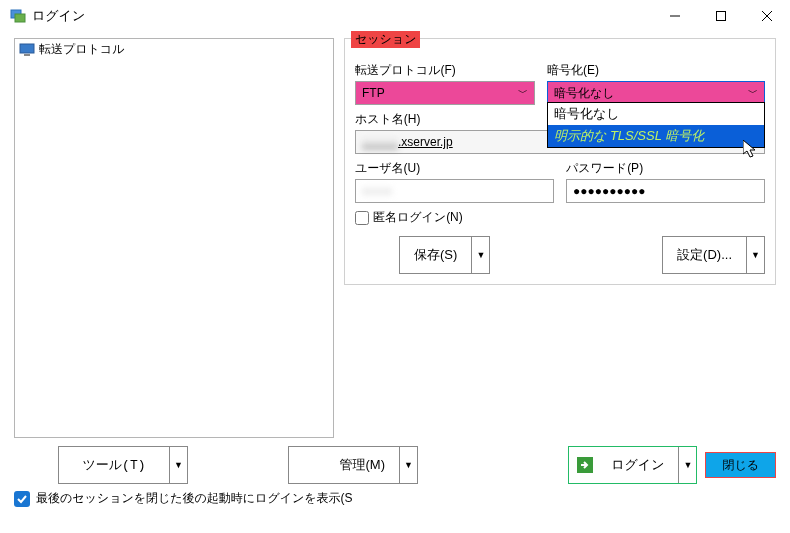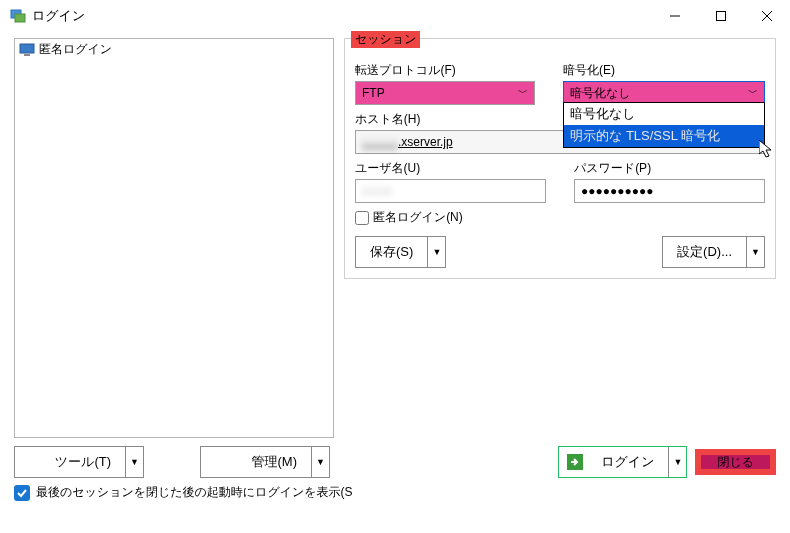--- a/index.html
+++ b/index.html
@@ -12,45 +12,45 @@
 .winbtn { width: 46px; height: 32px; display: flex; align-items: center; justify-content: center; }
 .winbtn svg { width: 10px; height: 10px; }
 .content { padding: 6px 14px 4px 14px; display: flex; gap: 10px; }
 .leftpane { width: 320px; }
 .sitetree { border: 1px solid #b5b5b5; height: 400px; background: #fff; }
 .treeitem { display: flex; align-items: center; padding: 2px 4px; background: #fff; }
 .treeitem .siteicon { width: 16px; height: 14px; margin-right: 4px; }
 .rightpane { flex: 1; }
 .fieldset { border: 1px solid #d0d0d0; padding: 8px 10px 10px 10px; position: relative; }
 .legend { position: relative; top: -16px; left: -4px; background: #ef4444; padding: 0 4px; font-size: 12px; margin-bottom: -10px; display: inline-block; }
-.row { display: flex; gap: 28px; margin-bottom: 6px; }
+.row { display: flex; gap: 12px; margin-bottom: 6px; }
 .field { flex: 1; display: flex; flex-direction: column; }
 .field label { font-size: 12px; margin-bottom: 2px; }
 .combo, .txt { border: 1px solid #a0a0a0; height: 24px; padding: 2px 6px; background: #fff; display: flex; align-items: center; justify-content: space-between; font-size: 13px; }
 .combo { background: #ec4899; }
 .combo .arrow { font-size: 10px; }
 .txt { background: #f6f6f6; }
 .txt.white { background: #fff; }
 .chk { display: flex; align-items: center; gap: 4px; margin-top: 6px; }
 .chk input { width: 14px; height: 14px; }
 .btnrow { display: flex; justify-content: space-between; margin-top: 10px; }
-.dropbtn { border: 1px solid #888; background: #fff; height: 32px; display: flex; align-items: center; }
+.dropbtn { border: 1px solid #888; background: #fff; height: 38px; display: flex; align-items: center; margin-left: 44px; }
 .dropbtn .btntxt { padding: 0 14px; font-size: 13px; }
 .dropbtn .dd { border-left: 1px solid #888; width: 18px; height: 100%; display: flex; align-items: center; justify-content: center; font-size: 9px; }
 .bottombar { padding: 4px 14px; display: flex; align-items: center; gap: 8px; }
 .bottombar .bspacer { flex: 1; }
-.btn { border: 6px solid #ef4444; background: #be185d; height: 26px; padding: 0 16px; display: flex; align-items: center; justify-content: center; font-size: 13px; }
+.btn { border: 1px solid #ef4444; background: #0ea5e9; height: 26px; padding: 0 16px; display: flex; align-items: center; justify-content: center; font-size: 13px; }
 .loginbtn { border: 1px solid #2b6; padding-left: 8px; }
 .loginbtn .licon { width: 16px; height: 16px; margin-right: 4px; }
 .checkrow { padding: 2px 14px; display: flex; align-items: center; gap: 6px; }
 .bluecheck { width: 16px; height: 16px; background: #1976d2; border-radius: 3px; display: flex; align-items: center; justify-content: center; }
 .bluecheck svg { width: 10px; height: 10px; }
 .dropdown-open { position: absolute; border: 1px solid #000; background: #fff; z-index: 10; }
 .ddopt { padding: 2px 6px; font-size: 13px; }
-.ddopt.sel { background: #0a5fd8; color: #e5e5e5; }
+.ddopt.sel { background: #0a5fd8; color: #bef264; font-style: italic; }
 .cursor-svg { position: absolute; z-index: 20; }
 .blur { filter: blur(3px); color: #ccc; }
 </style>
 </head>
 <body>
 
 <div class="titlebar">
   <svg class="appicon" viewBox="0 0 16 16">
       <rect x="1" y="2" width="10" height="8" fill="#4a90d9" stroke="#2a70b9"></rect>
       <rect x="5" y="6" width="10" height="8" fill="#6ab04c" stroke="#4a903c"></rect>
@@ -78,21 +78,21 @@
 </div>
 
 <div class="content">
   <div class="leftpane">
     <div class="sitetree">
       <div class="treeitem">
         <svg class="siteicon" viewBox="0 0 16 14">
             <rect x="1" y="1" width="14" height="9" fill="#3a7bc8" stroke="#2a5b98"></rect>
             <rect x="5" y="11" width="6" height="2" fill="#888"></rect>
           </svg>
-        <span>匿名ログイン</span>
+        <span>転送プロトコル</span>
       </div>
     </div>
   </div>
 
   <div class="rightpane" style="position:relative;">
     <div class="fieldset">
       <div class="legend">セッション</div>
 
       <div class="row">
         <div class="field" style="flex:0 0 180px;">
@@ -159,21 +159,21 @@
           <span class="btntxt">設定(D)...</span>
           <span class="dd">▼</span>
         </div>
       </div>
     </div>
   </div>
 </div>
 
 <div class="bottombar">
   <div class="dropbtn" style="width:130px;">
-    <span class="btntxt" style="flex:1;text-align:right;">ツール(T)</span>
+    <span class="btntxt" style="flex:1;text-align:center;font-family:Liberation Mono, monospace;">ツール(T)</span>
     <span class="dd">▼</span>
   </div>
   <div style="width:40px;"></div>
   <div class="dropbtn" style="width:130px;">
     <span class="btntxt" style="flex:1;text-align:right;">管理(M)</span>
     <span class="dd">▼</span>
   </div>
   <div class="bspacer"></div>
   <div class="dropbtn loginbtn">
     <svg class="licon" viewBox="0 0 16 16">

